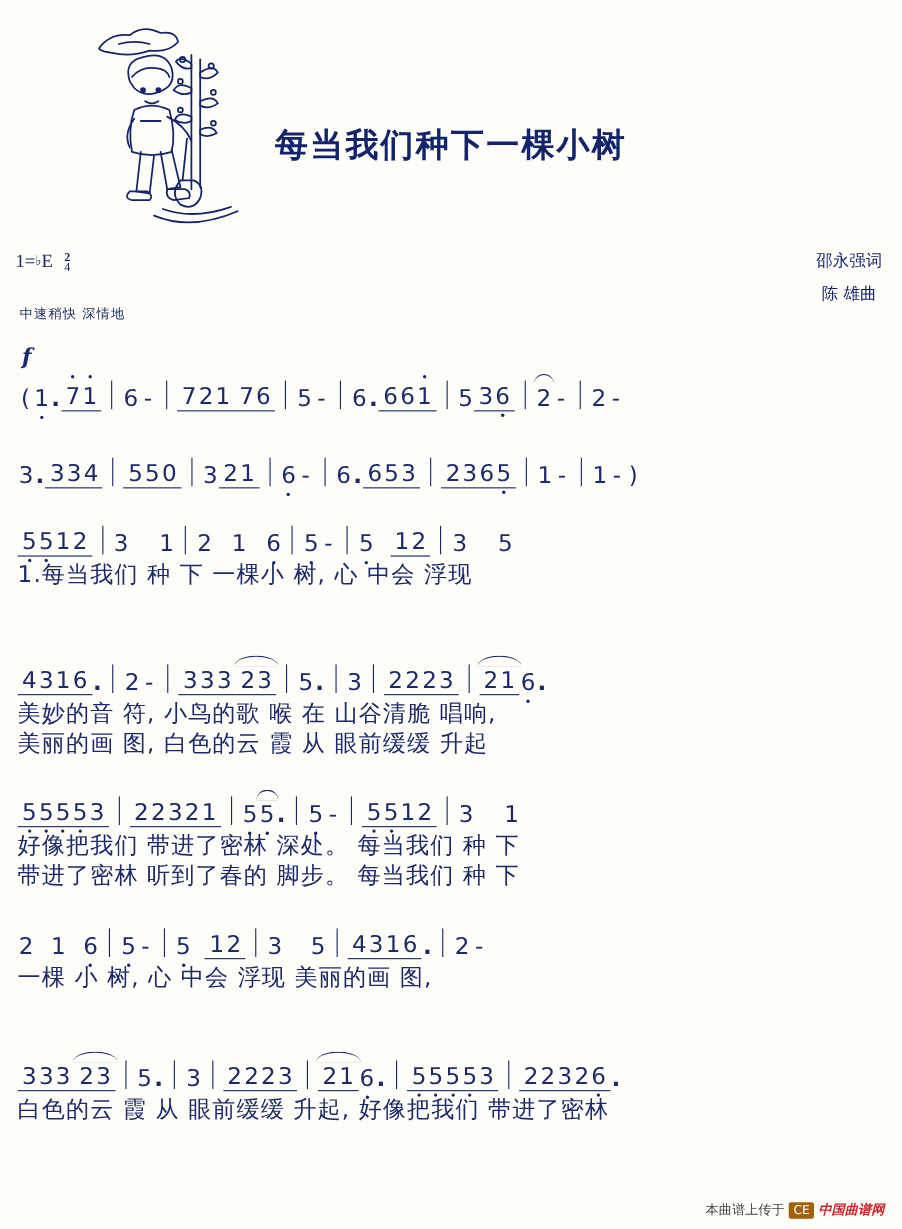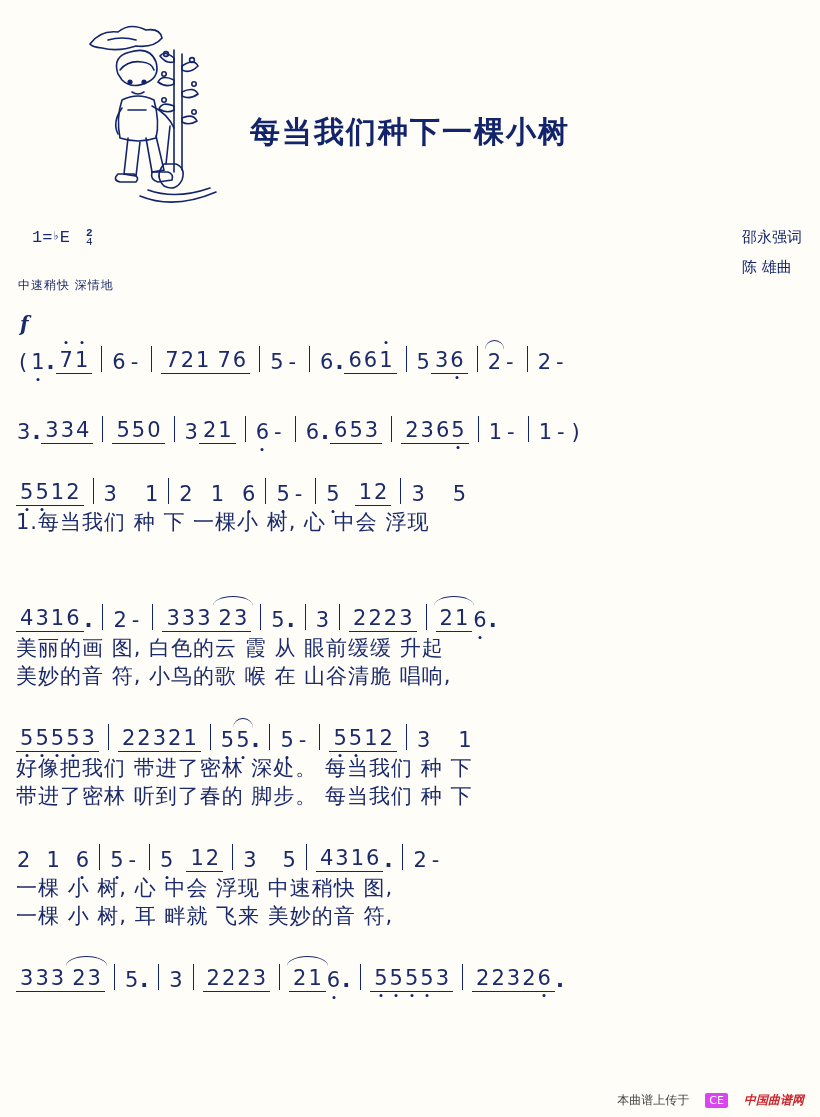--- a/index.html
+++ b/index.html
@@ -24,30 +24,30 @@
     position:absolute;left:0;right:0;top:112px;
     text-align:center;
     font-family:"DejaVu Sans", sans-serif;
     font-weight:bold;
     font-size:30px;
     letter-spacing:2px;
     color:#12246b;
   }
   .credits{
     position:absolute;right:18px;top:222px;
-    text-align:left;
+    text-align:center;
     font-size:15px;
     line-height:30px;
     font-family:"DejaVu Sans", sans-serif;
     color:#12246b;
   }
   .keyline{
-    position:absolute;left:32px;top:228px;
+    position:absolute;left:14px;top:228px;
     font-size:17px;
-    font-family:Liberation Mono, monospace;
+    font-family:Liberation Serif, serif;
   }
   .keyline .acc{font-size:12px;vertical-align:2px;}
   .keyline .meter{
     display:inline-block;vertical-align:middle;
     font-size:11px;line-height:9px;text-align:center;margin-left:6px;
   }
   .keyline .meter b{display:block;font-weight:bold;}
   .tempo{
     position:absolute;left:18px;top:277px;
     font-size:12px;letter-spacing:1px;
@@ -111,24 +111,24 @@
     letter-spacing:1px;
     margin-top:2px;
     height:26px;
     white-space:nowrap;
     font-family:"DejaVu Sans", sans-serif;
   }
   .footer{
     position:absolute;right:16px;bottom:8px;
     font-size:12px;color:#444;
     font-family:"DejaVu Sans", sans-serif;
-    display:flex;align-items:center;gap:16px;
+    display:flex;align-items:center;gap:4px;
   }
   .footer .logo{
-    display:inline-block;background:#d946ef;color:#fff;
+    display:inline-block;background:#a16207;color:#fff;
     font-size:11px;padding:1px 4px;border-radius:2px;
   }
   .footer .site{color:#c9272d;font-weight:bold;font-style:italic;}
 </style>
 </head>
 <body>
 
 <div class="sheet">
 
   <div class="illus">
@@ -301,22 +301,22 @@
         <span class="augdot">.</span>
       <span class="bar"></span>
       <span class="cell note">3</span>
       <span class="bar"></span>
       <span class="cell u1"><span class="note">2</span><span class="note">2</span><span class="note">2</span><span class="note">3</span></span>
       <span class="bar"></span>
       <span class="cell u1 slur"><span class="note">2</span><span class="note">1</span></span>
         <span class="cell note dotu">6</span>
         <span class="augdot">.</span>
     </div>
+    <div class="lyrics">美妙的音  符,    小鸟的歌  喉  在 山谷清脆 唱响,</div>
     <div class="lyrics">美丽的画  图,    白色的云  霞  从 眼前缓缓 升起</div>
-    <div class="lyrics">美妙的音  符,    小鸟的歌  喉  在 山谷清脆 唱响,</div>
   </div>
 
   <div class="system" style="top:708px;">
     <div class="staffline">
       <span class="cell u1"><span class="note dotu">5</span><span class="note dotu">5</span><span class="note dotu">5</span><span class="note dotu">5</span><span class="note">3</span></span>
       <span class="bar"></span>
       <span class="cell u1"><span class="note">2</span><span class="note">2</span><span class="note">3</span><span class="note">2</span><span class="note">1</span></span>
       <span class="bar"></span>
       <span class="cell note dotu">5</span>
         <span class="cell note dotu slur">5</span>
@@ -353,22 +353,21 @@
       <span class="cell note">3</span>
         <span style="display:inline-block;width:24px"></span>
         <span class="cell note">5</span>
       <span class="bar"></span>
       <span class="cell u1"><span class="note">4</span><span class="note">3</span><span class="note">1</span><span class="note">6</span></span>
         <span class="augdot">.</span>
       <span class="bar"></span>
       <span class="cell note">2</span>
         <span class="dash">-</span>
     </div>
-    <div class="lyrics">一棵 小 树,    心 中会  浮现  中速稍快    图,</div>
-    <div class="lyrics">一棵 小 树,    耳 畔就  飞来  美妙的音    符,</div>
+    <div class="lyrics">一棵 小 树,    心 中会  浮现  美丽的画    图,</div>
   </div>
 
   <div class="system" style="top:948px;">
     <div class="staffline">
       <span class="cell u1"><span class="note">3</span><span class="note">3</span><span class="note">3</span></span>
         <span class="cell u1 slur"><span class="note">2</span><span class="note">3</span></span>
       <span class="bar"></span>
       <span class="cell note">5</span>
         <span class="augdot">.</span>
       <span class="bar"></span>
@@ -378,20 +377,21 @@
       <span class="bar"></span>
       <span class="cell u1 slur"><span class="note">2</span><span class="note">1</span></span>
         <span class="cell note dotu">6</span>
         <span class="augdot">.</span>
       <span class="bar"></span>
       <span class="cell u1"><span class="note dotu">5</span><span class="note dotu">5</span><span class="note dotu">5</span><span class="note dotu">5</span><span class="note">3</span></span>
       <span class="bar"></span>
       <span class="cell u1"><span class="note">2</span><span class="note">2</span><span class="note">3</span><span class="note">2</span><span class="note dotu">6</span></span>
         <span class="augdot">.</span>
     </div>
+    <div class="lyrics">白色的云  霞  从 眼前缓缓 升起,  好像把我们  带进了密林</div>
   </div>
 
   <div class="footer">
     <span>本曲谱上传于</span>
     <span class="logo">CE</span>
     <span class="site">中国曲谱网</span>
   </div>
 
 </div>
 

